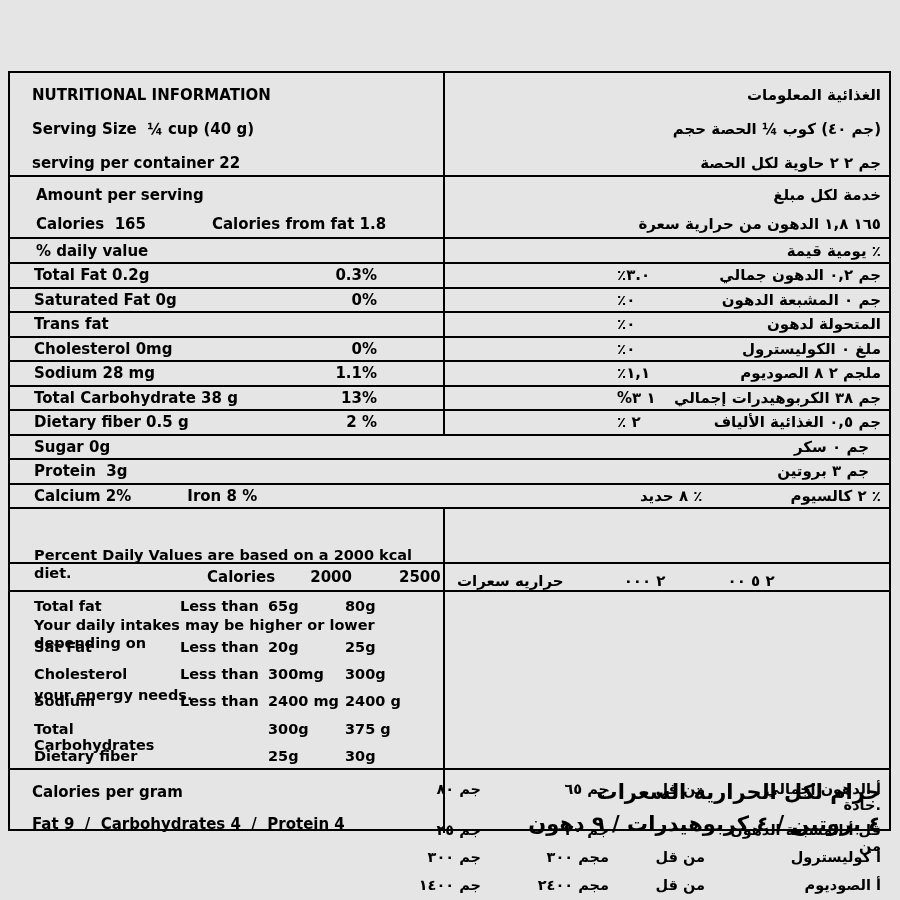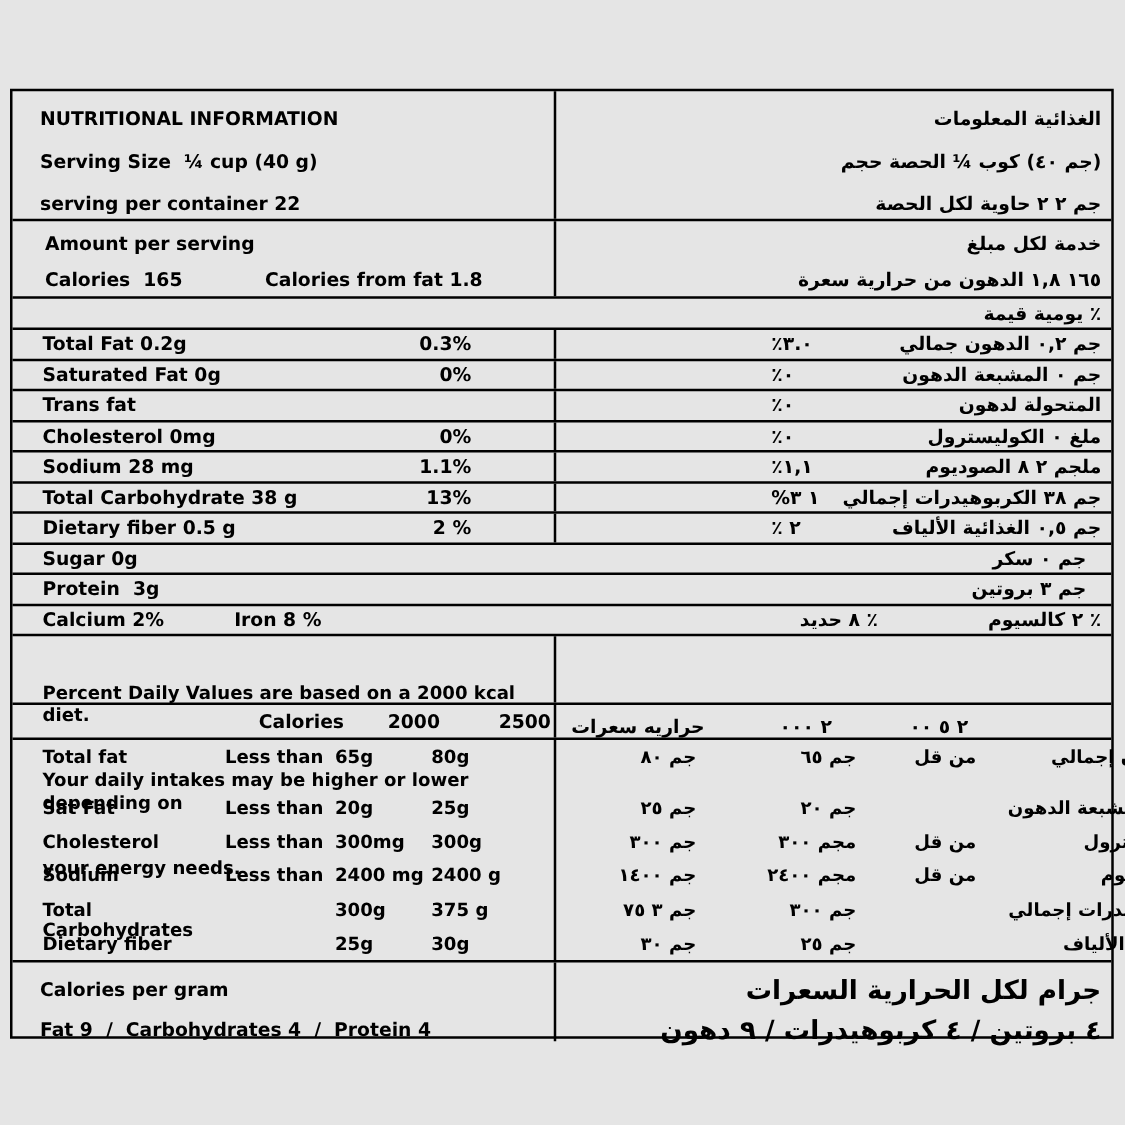--- a/index.html
+++ b/index.html
@@ -51,21 +51,21 @@
   .sec-foot .half-r .line{justify-content:flex-end;height:17.5px;}
   
   .sec-calh{height:28px;}
   .sec-calh .half-l{display:flex;align-items:center;padding-left:197px;}
   .sec-calh .half-l .v1{margin-left:35px;}
   .sec-calh .half-l .v2{margin-left:47px;}
   .sec-calh .half-r{display:flex;align-items:flex-end;padding-left:12px;}
   .sec-calh .half-r .v1{margin-left:60px;}
   .sec-calh .half-r .v2{margin-left:62px;}
   
-  .sec-dvt{height:178px;flex-direction:row;}
+  .sec-dvt{height:178px;flex-direction:column;}
   .dv-col{display:flex;flex-direction:column;padding-top:6px;font-size:14.5px;}
   .dvrow{display:flex;height:27.4px;flex-shrink:0;}
   .dvrow.tall{height:40.5px;}
   .dv-col-l .dvrow{padding-left:24px;}
   .dv-name{width:146px;}
   .dv-less{width:88px;}
   .dv-v1{width:77px;}
   .dv-v2{width:80px;}
   .dvrow div{white-space:pre-wrap;}
   .dv-col-r .dvrow{justify-content:flex-end;padding-right:8px;}
@@ -108,20 +108,21 @@
           <span class="cal-from-fat">Calories from fat 1.8</span>
         </div>
       </div>
       <div class="half-r">
         <div class="line ar">‎مبلغ‎ ‎لكل‎ ‎خدمة‎</div>
         <div class="line ar">‎سعرة‎ ‎حرارية‎ ‎من‎ ‎الدهون‎ ‎١,٨‎ ‎١٦٥‎</div>
       </div>
     </div>
 
     <div class="sec sec-dvl">
+      <div class="half-l">% daily value</div>
       <div class="half-r">‎قيمة‎ ‎يومية‎ ‎٪‎</div>
     </div>
 
     <div class="sec nrow">
       <div class="half-l">
           <span>Total Fat  0.2g</span>
           <span>0.3%</span>
         </div>
       <div class="half-r">
           <span>‎٪٣.٠‎</span>

